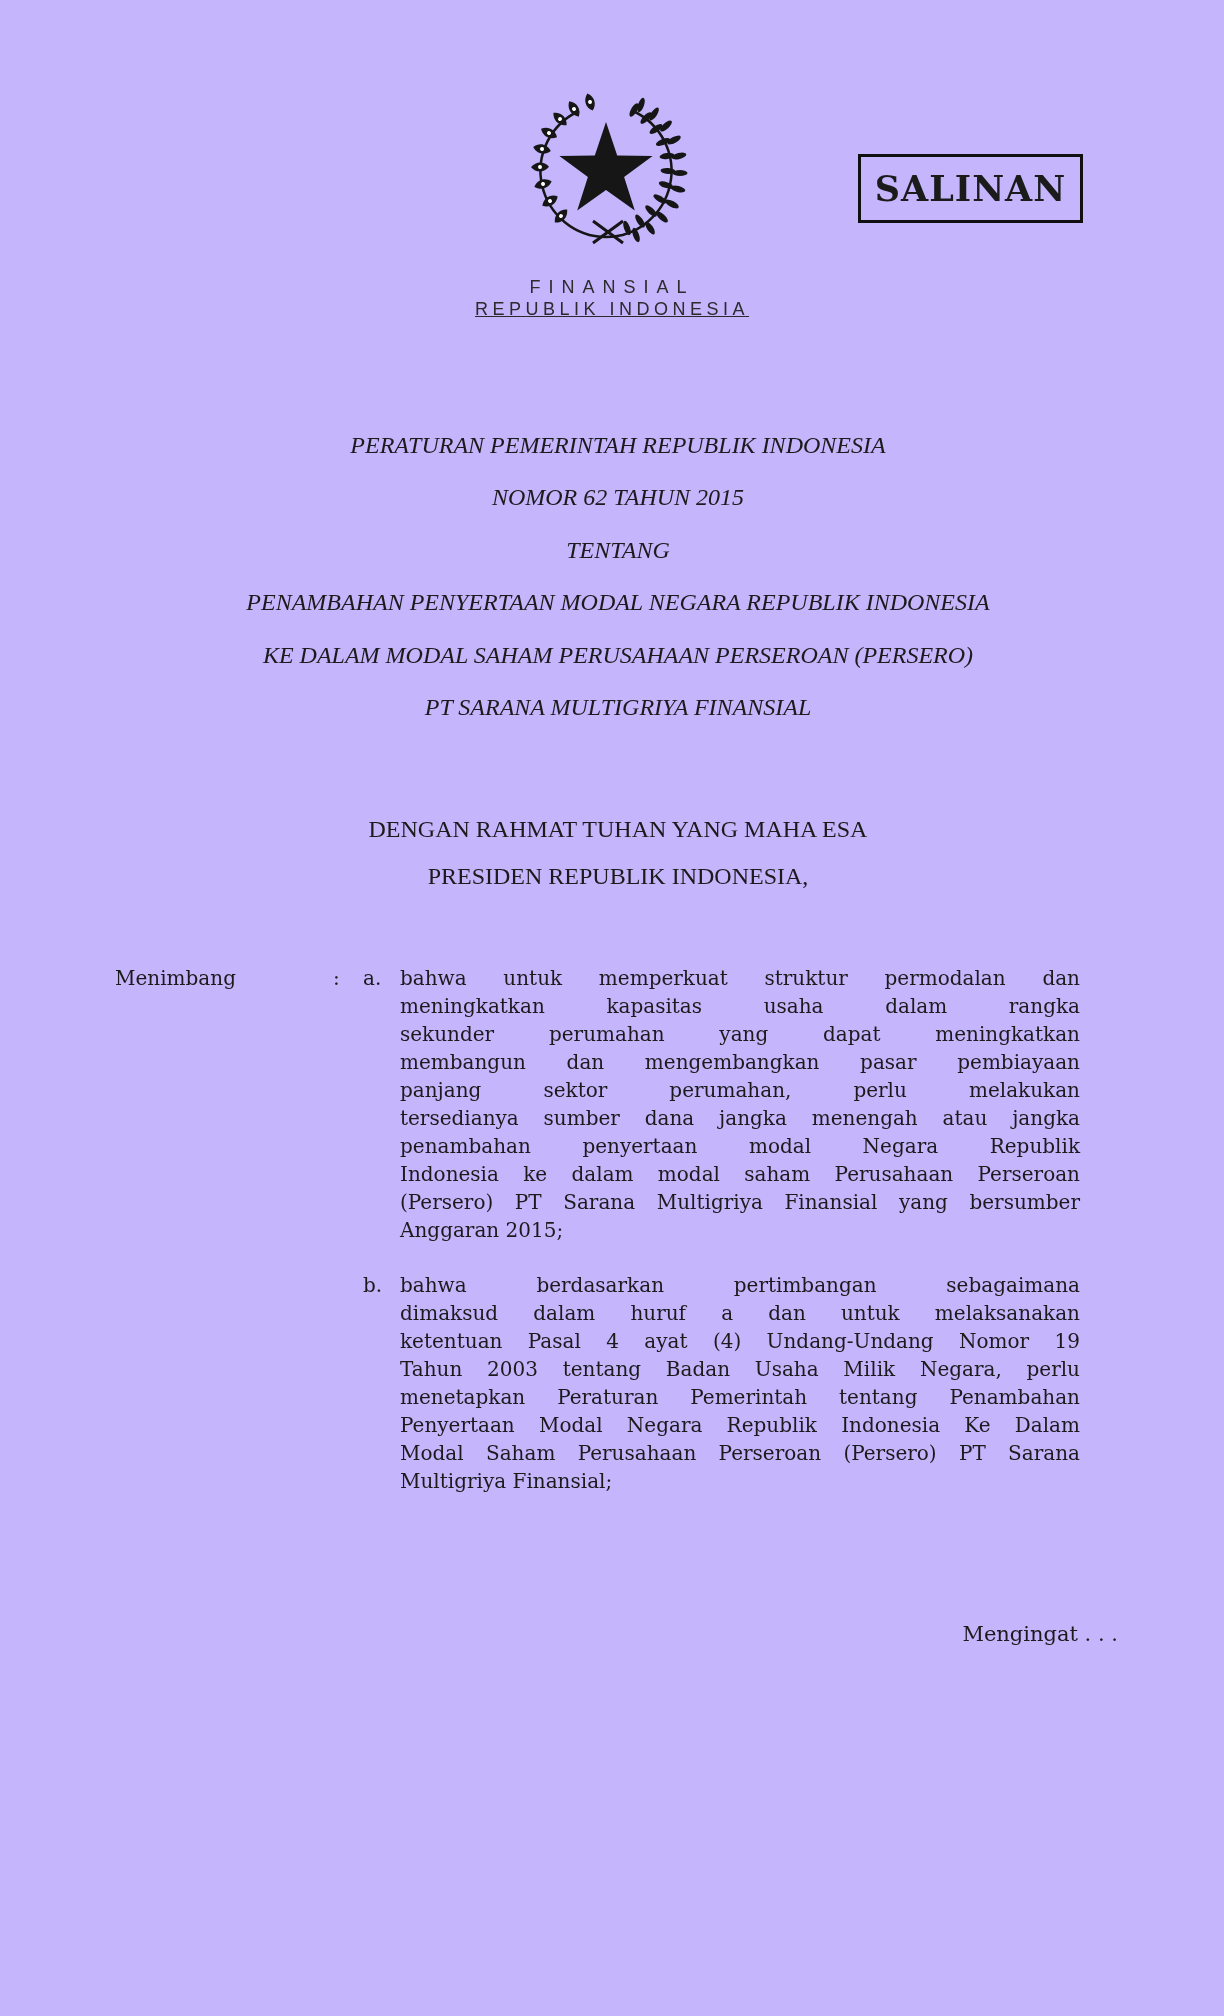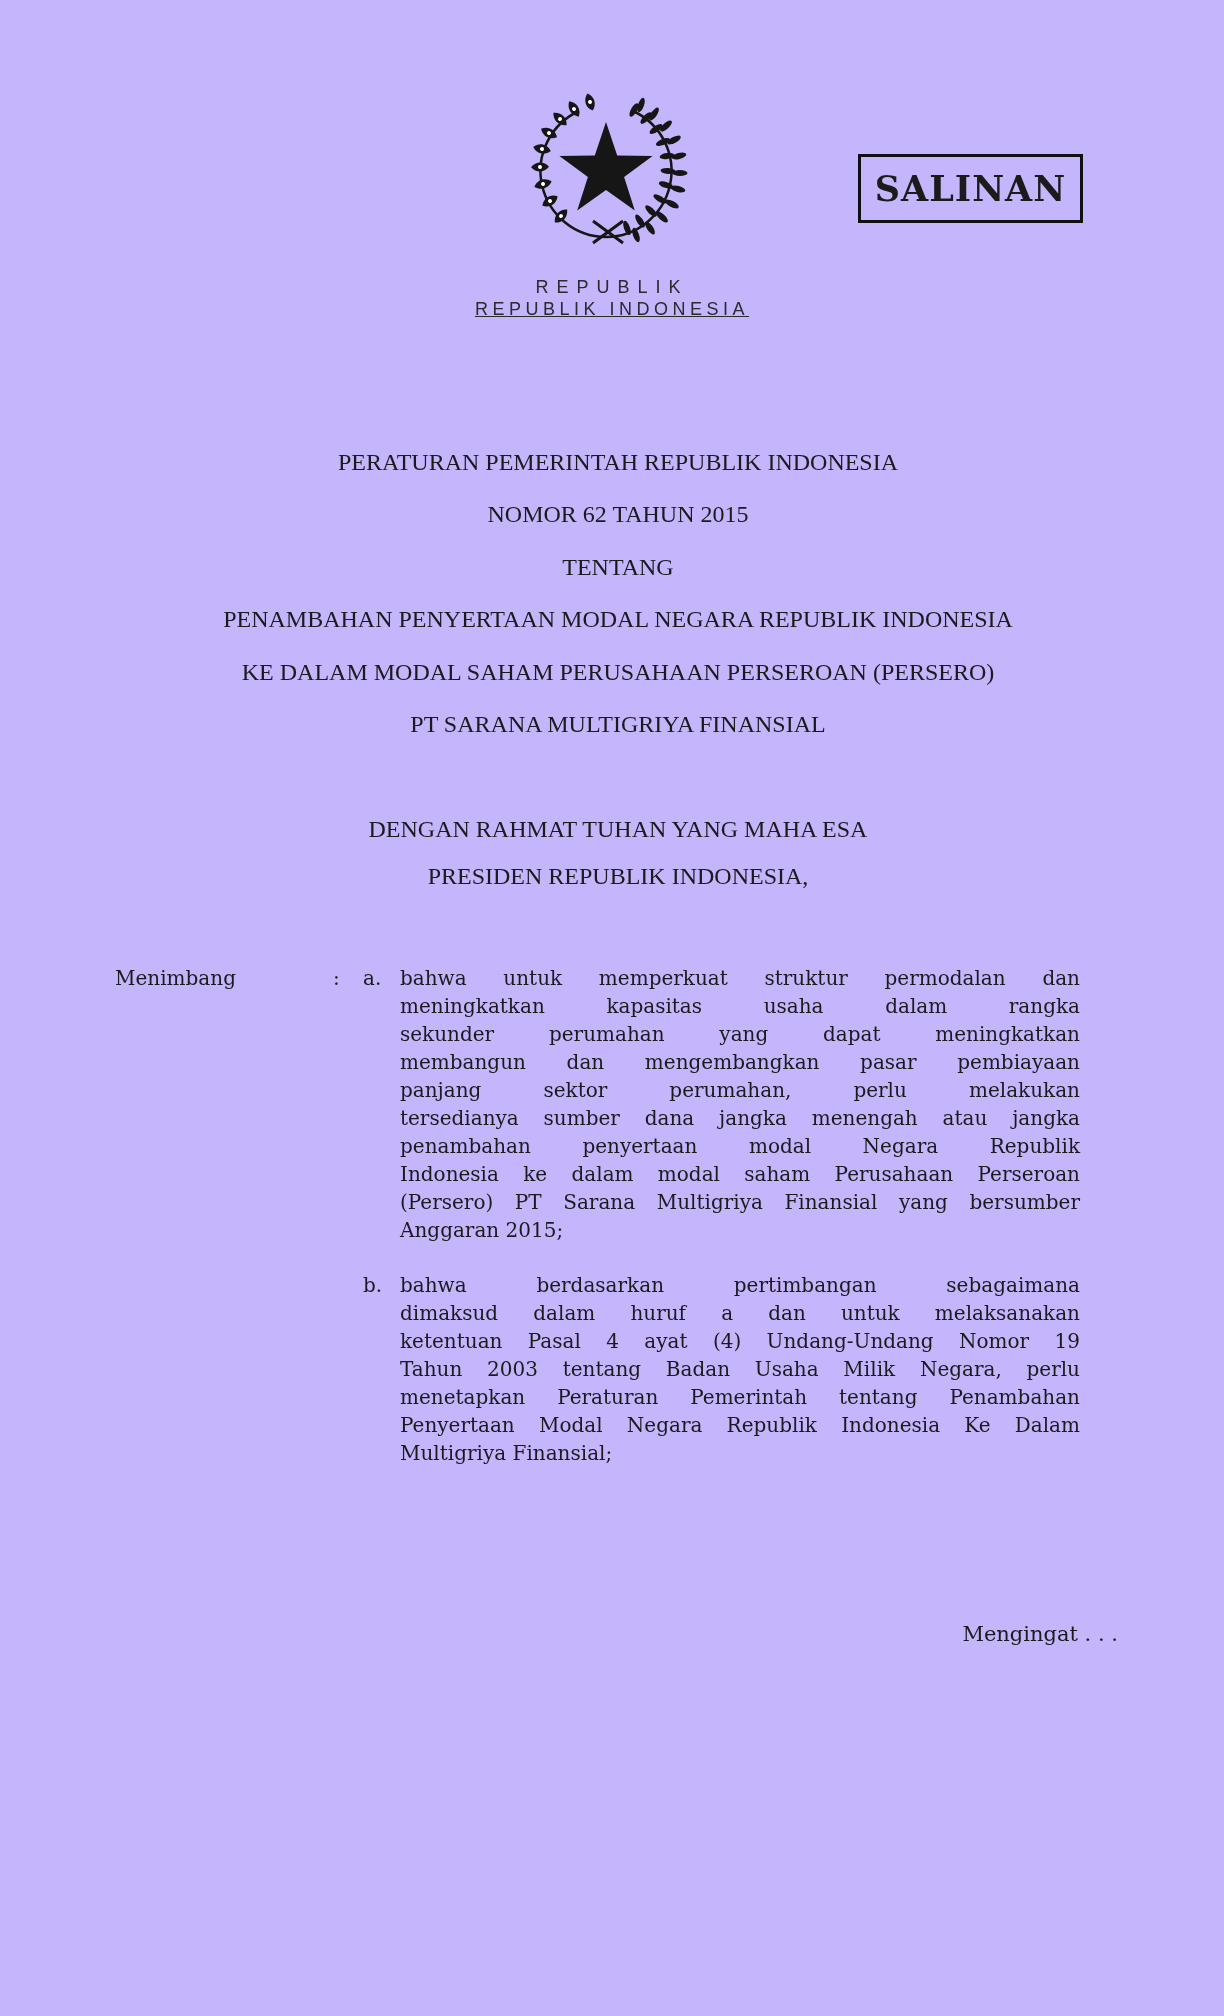--- a/index.html
+++ b/index.html
@@ -25,24 +25,24 @@
   .letterhead .lh2{font-size:18px;letter-spacing:4.5px;line-height:22px;text-decoration:underline;}
   .stamp{
     position:absolute;left:858px;top:154px;width:225px;height:69px;
     border:3px solid #101010;box-sizing:border-box;
     display:flex;align-items:center;justify-content:center;
     font-family:"DejaVu Serif", serif;
     font-weight:bold;font-size:35px;letter-spacing:1px;
   }
   
   .title-block{
-    position:absolute;left:12px;top:436px;width:1212px;
+    position:absolute;left:12px;top:419px;width:1212px;
     text-align:center;
     font-family:"Liberation Serif", serif;
-    font-size:24px;line-height:52.4px;
+    font-size:24px;line-height:52.4px;font-style:italic;
   }
   .preamble{
     position:absolute;left:12px;top:806px;width:1212px;
     text-align:center;
     font-family:"Liberation Serif", serif;
     font-size:24px;line-height:47px;
   }
   
   .menimbang{
     position:absolute;left:115px;top:964px;width:965px;
@@ -191,21 +191,21 @@
           </g>
       </g>
     </svg>
   </div>
 
   <div class="stamp">
     <span>SALINAN</span>
   </div>
 
   <div class="letterhead">
-    <div class="lh1">REPUBLIK</div>
+    <div class="lh1">FINANSIAL</div>
     <div class="lh2">REPUBLIK INDONESIA</div>
   </div>
 
   <div class="title-block">
     <div>PERATURAN PEMERINTAH REPUBLIK INDONESIA</div>
     <div>NOMOR 62 TAHUN 2015</div>
     <div>TENTANG</div>
     <div>PENAMBAHAN PENYERTAAN MODAL NEGARA REPUBLIK INDONESIA</div>
     <div>KE DALAM MODAL SAHAM PERUSAHAAN PERSEROAN (PERSERO)</div>
     <div>PT SARANA MULTIGRIYA FINANSIAL</div>
@@ -239,20 +239,21 @@
 
       <div class="m-item">
         <div class="m-marker">b.</div>
         <div class="m-lines">
           <div class="jline">bahwa berdasarkan pertimbangan sebagaimana</div>
           <div class="jline">dimaksud dalam huruf a dan untuk melaksanakan</div>
           <div class="jline">ketentuan Pasal 4 ayat (4) Undang-Undang Nomor 19</div>
           <div class="jline">Tahun 2003 tentang Badan Usaha Milik Negara, perlu</div>
           <div class="jline">menetapkan Peraturan Pemerintah tentang Penambahan</div>
           <div class="jline">Penyertaan Modal Negara Republik Indonesia Ke Dalam</div>
+          <div class="jline">Modal Saham Perusahaan Perseroan (Persero) PT Sarana</div>
           <div class="jline last">Multigriya Finansial;</div>
         </div>
       </div>
 
     </div>
   </div>
 
   <div class="continuation">Mengingat . . .</div>
 
 </div>

